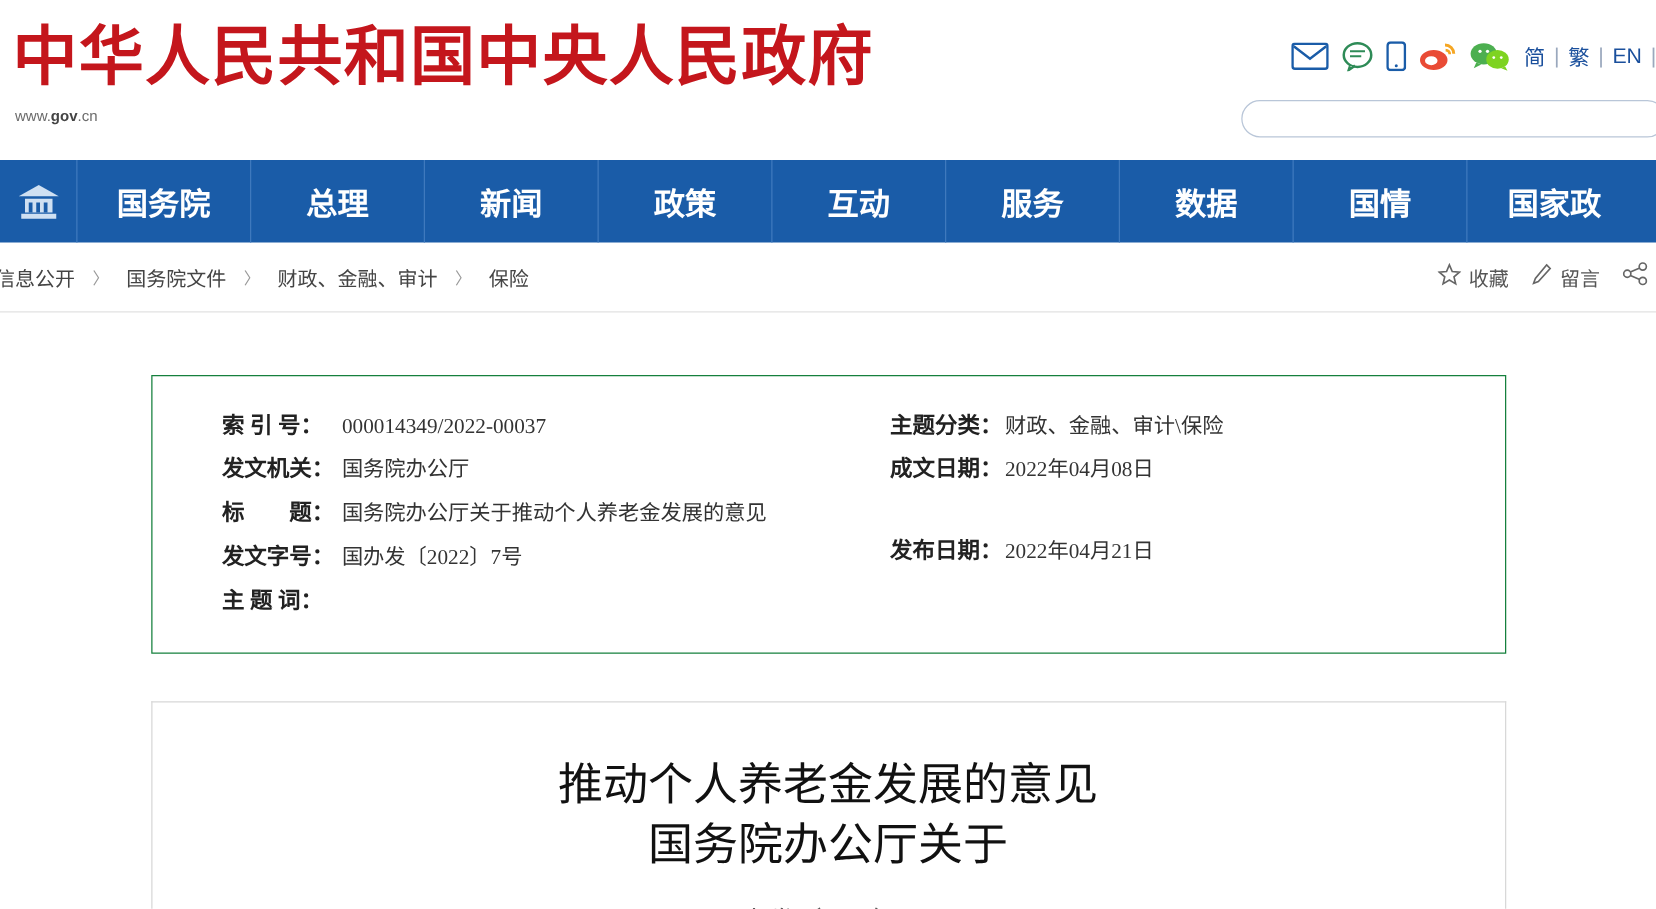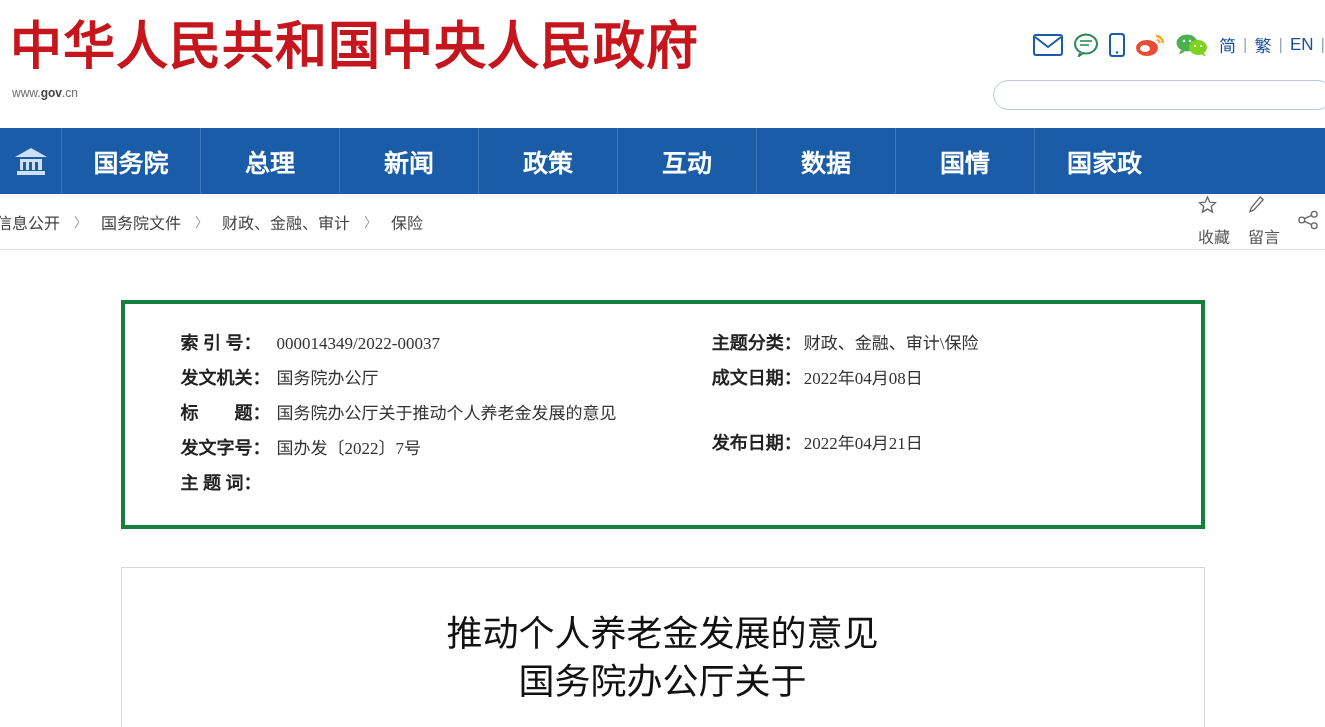--- a/index.html
+++ b/index.html
@@ -124,30 +124,30 @@
   .crumbs .arrow { color: #9a9a9a; font-size: 13px; }
   .crumbs a { color: #444; text-decoration: none; }
 
   .crumb-actions {
     position: absolute;
     right: 6px; top: 0; height: 100%;
     display: flex; align-items: center; gap: 18px;
     font-size: 16px; color: #555;
     font-family: "Liberation Serif", serif;
   }
-  .crumb-action { display: flex; align-items: flex-start; gap: 6px; cursor: pointer; flex-direction: column; }
+  .crumb-action { display: flex; align-items: flex-end; gap: 6px; cursor: pointer; }
 
   
   .content {
     padding-top: 50px;
   }
   .infobox {
     width: 1084px;
     margin: 0 auto;
-    border: 4px solid #15803d;
+    border: 1px solid #15803d;
     padding: 24px 56px 22px 56px;
     display: flex;
   }
   .info-col { display: block; }
   .info-col.left { width: 540px; }
   .info-col.right { width: 440px; }
   .info-row {
     display: flex;
     align-items: baseline;
     margin-bottom: 9px;
@@ -268,20 +268,21 @@
       <rect x="16" y="17" width="3" height="8" fill="#1a5ca8"></rect>
       <rect x="22" y="17" width="3" height="8" fill="#1a5ca8"></rect>
       <polygon points="18,3 34,12 2,12" fill="#cfe0f2"></polygon>
     </svg>
   </div>
   <div class="nav-item">国务院</div>
   <div class="nav-item">总理</div>
   <div class="nav-item">新闻</div>
   <div class="nav-item">政策</div>
   <div class="nav-item">互动</div>
+  <div class="nav-item">服务</div>
   <div class="nav-item">数据</div>
   <div class="nav-item">国情</div>
   <div class="nav-item">国家政</div>
 </div>
 
 <div class="crumbbar">
   <div class="crumbs">
     <a>信息公开</a>
     <span class="arrow">〉</span>
     <a>国务院文件</a>

